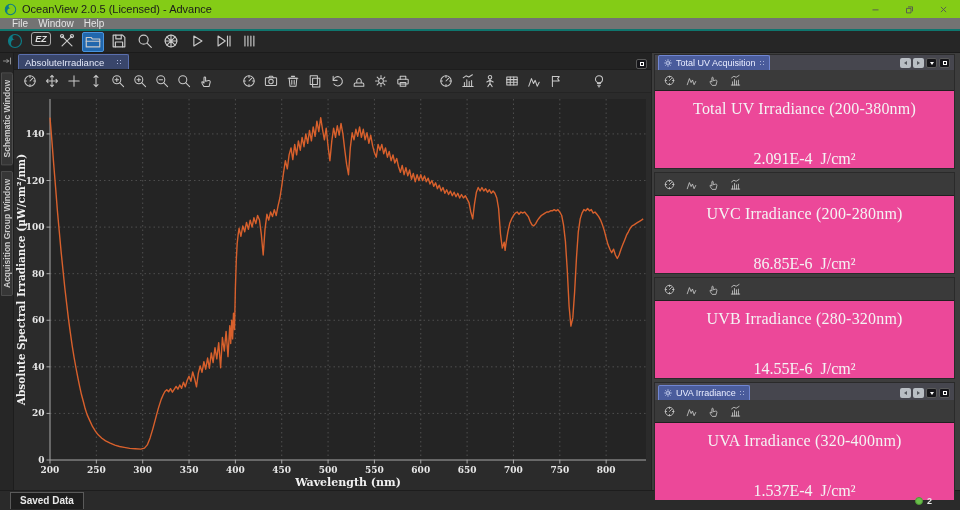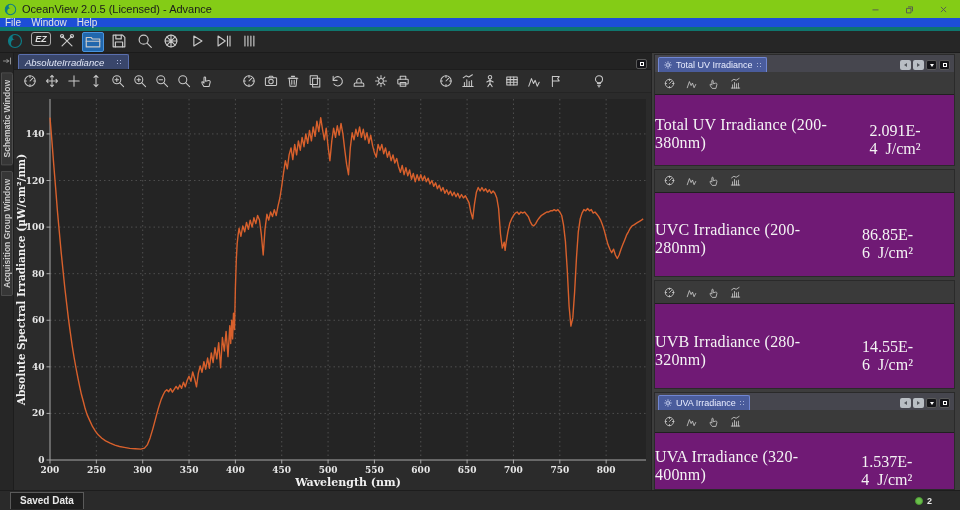--- a/index.html
+++ b/index.html
@@ -6,21 +6,21 @@
     font-family:"Liberation Sans",sans-serif;-webkit-font-smoothing:antialiased;}
   *{box-sizing:border-box;}
   
   .titlebar{height:18px;background:#84cc16;display:flex;align-items:center;color:#1b1b1b;font-size:11px;}
   .titlebar .logo{width:13px;height:13px;margin:0 5px 0 4px;}
   .logo svg{width:100%;height:100%;}
   .win-controls{margin-left:auto;display:flex;height:100%;}
   .win-btn{width:34px;display:flex;align-items:center;justify-content:center;color:#444;}
   .win-btn svg{width:9px;height:9px;stroke:#555;stroke-width:1.2;fill:none;}
   
-  .menubar{height:13px;background:#1d4ed8;display:flex;align-items:center;font-size:10px;color:#e4e4e4;border-bottom:4px solid #0f766e;}
+  .menubar{height:13px;background:#737373;display:flex;align-items:center;font-size:10px;color:#e4e4e4;border-bottom:2px solid #0f766e;padding-left:7px;}
   .menu-item{padding:0 5px;}
   
   .toolbar{height:22px;background:#262626;display:flex;align-items:center;gap:4px;padding-left:4px;border-bottom:1px solid #1b1b1b;}
   .tbtn{width:22px;height:20px;display:flex;align-items:flex-start;justify-content:center;border-radius:2px;}
   .tbtn.sel{background:#2167ad;border:1px solid #4a94dd;}
   .ez{border:1px solid #a9a9a9;border-radius:3px;color:#e0e0e0;font-weight:bold;font-size:9px;padding:1px 3px;font-style:italic;}
   
   .ic{display:inline-flex;width:16px;height:16px;flex:none;}
   .ic svg{width:100%;height:100%;fill:none;stroke:#c9c9c9;stroke-width:1.3;stroke-linecap:round;stroke-linejoin:round;}
   .ic.big{width:18px;height:18px;}
@@ -29,21 +29,21 @@
   .ic.tealfill svg{stroke:#0e7c86;}
   
   .main{height:437px;display:flex;background:#3d3d3d;}
   .dock{width:14px;background:#262626;display:flex;flex-direction:column;align-items:center;border-right:1px solid #1d1d1d;}
   .vtab{writing-mode:vertical-rl;transform:rotate(180deg);background:#363636;border:1px solid #4c4c4c;
     color:#cccccc;font-size:8.5px;font-weight:bold;padding:7px 0;margin-top:6px;border-radius:2px 0 0 2px;}
   
   .chart-panel{width:638px;background:#2c2c2c;display:flex;flex-direction:column;border-right:1px solid #222;}
   .view-tabbar{height:17px;background:#232323;display:flex;align-items:flex-end;padding-left:4px;border-bottom:1px solid #1d1d1d;}
   .view-tab{height:15px;background:#39466b;border:1px solid #5a6fae;border-bottom:none;color:#e2e7f7;
-    font-size:9.5px;display:flex;align-items:center;gap:12px;padding:0 6px;border-radius:2px 2px 0 0;font-style:italic;}
+    font-size:9.5px;display:flex;align-items:center;gap:12px;padding:0 6px;border-radius:2px 2px 0 0;}
   .grip{width:6px;height:6px;background-image:radial-gradient(circle,#aab4d8 0.8px,transparent 0.9px);background-size:3px 3px;}
   .tabbar-spacer{flex:1;}
   .mini{width:11px;height:10px;border-radius:2px;display:inline-flex;align-items:center;justify-content:center;margin:0 1px;}
   .mini.light{background:#b9bec4;}
   .mini.dark{background:#141418;border:1px solid #5a5a5a;}
   .tri-down{width:0;height:0;border-left:2.5px solid transparent;border-right:2.5px solid transparent;border-top:3.5px solid #fff;}
   .sq{width:4px;height:4px;border:1px solid #fff;}
   .chev{width:0;height:0;border-top:2.5px solid transparent;border-bottom:2.5px solid transparent;}
   .chev.l{border-right:3.5px solid #52565c;}
   .chev.r{border-left:3.5px solid #52565c;}
@@ -53,24 +53,24 @@
   #chart-svg{display:block;}
   
   .right-col{flex:1;display:flex;flex-direction:column;gap:3px;padding:1px 5px 0 2px;background:#3d3d3d;}
   .panel{display:flex;flex-direction:column;background:#0b0b0b;border:1px solid #2a2a2a;}
   .panel-header{height:17px;background:#46464e;display:flex;align-items:flex-end;padding-left:3px;}
   .panel-tab{height:15px;background:#4a5c9c;border:1px solid #7086d2;border-bottom:none;color:#e9edff;font-size:9px;
     display:flex;align-items:center;gap:3px;padding:0 4px;border-radius:2px 2px 0 0;}
   .panel-tab .ic svg{stroke:#dfe6ff;}
   .panel-btns{margin-left:auto;display:flex;align-items:center;padding-right:3px;padding-bottom:2px;}
   .panel-toolbar{height:23px;background:#3a3a3a;display:flex;align-items:center;gap:9px;padding-left:8px;border-bottom:1px solid #202020;}
-  .panel-body{flex:1;background:#701a75;color:#f4f4f4;font-family:"Liberation Serif",serif;
-    display:flex;align-items:center;justify-content:flex-start;padding-top:9px;gap:30px;}
+  .panel-body{flex:1;background:#ec4899;color:#f4f4f4;font-family:"Liberation Serif",serif;
+    display:flex;flex-direction:column;align-items:center;justify-content:flex-start;padding-top:9px;gap:30px;}
   .ptitle{font-size:16px;letter-spacing:0.2px;}
-  .pvalue{font-size:16px;margin-top:11px;}
+  .pvalue{font-size:16px;margin-top:2px;}
   .pvalue .unit{margin-left:8px;}
   
   .statusbar{height:20px;background:#2a2a2a;display:flex;align-items:center;border-top:1px solid #1d1d1d;}
   .saved-tab{margin-left:10px;background:#1e1e1e;border:1px solid #5a5a5a;border-bottom:none;color:#e8e8e8;
     font-size:10px;font-weight:bold;padding:2px 9px 3px;}
   .status-right{margin-left:auto;margin-right:28px;display:flex;align-items:center;gap:4px;color:#e8e8e8;font-size:9px;font-weight:bold;}
   .green-dot{width:8px;height:8px;border-radius:50%;background:#6abf4b;border:1px solid #4e9a35;}
 </style>
 </head>
 <body>
@@ -431,21 +431,21 @@
 
     <div class="panel" style="height:115px">
       <div class="panel-header">
         <span class="panel-tab">
           <i class="ic tiny">
               <svg viewBox="0 0 20 20">
                 <circle cx="10" cy="10" r="3"></circle>
                 <path d="M10 3.2v2.3M10 14.5v2.3M3.2 10h2.3M14.5 10h2.3M5.2 5.2l1.6 1.6M13.2 13.2l1.6 1.6M14.8 5.2l-1.6 1.6M6.8 13.2l-1.6 1.6"></path>
               </svg>
             </i>
-          <span>Total UV Irradiance</span>
+          <span>Total UV Acquisition</span>
           <span class="grip"></span>
         </span>
         <span class="panel-btns">
           <span class="mini light">
               <span class="chev l"></span>
             </span>
           <span class="mini light">
               <span class="chev r"></span>
             </span>
           <span class="mini dark">

